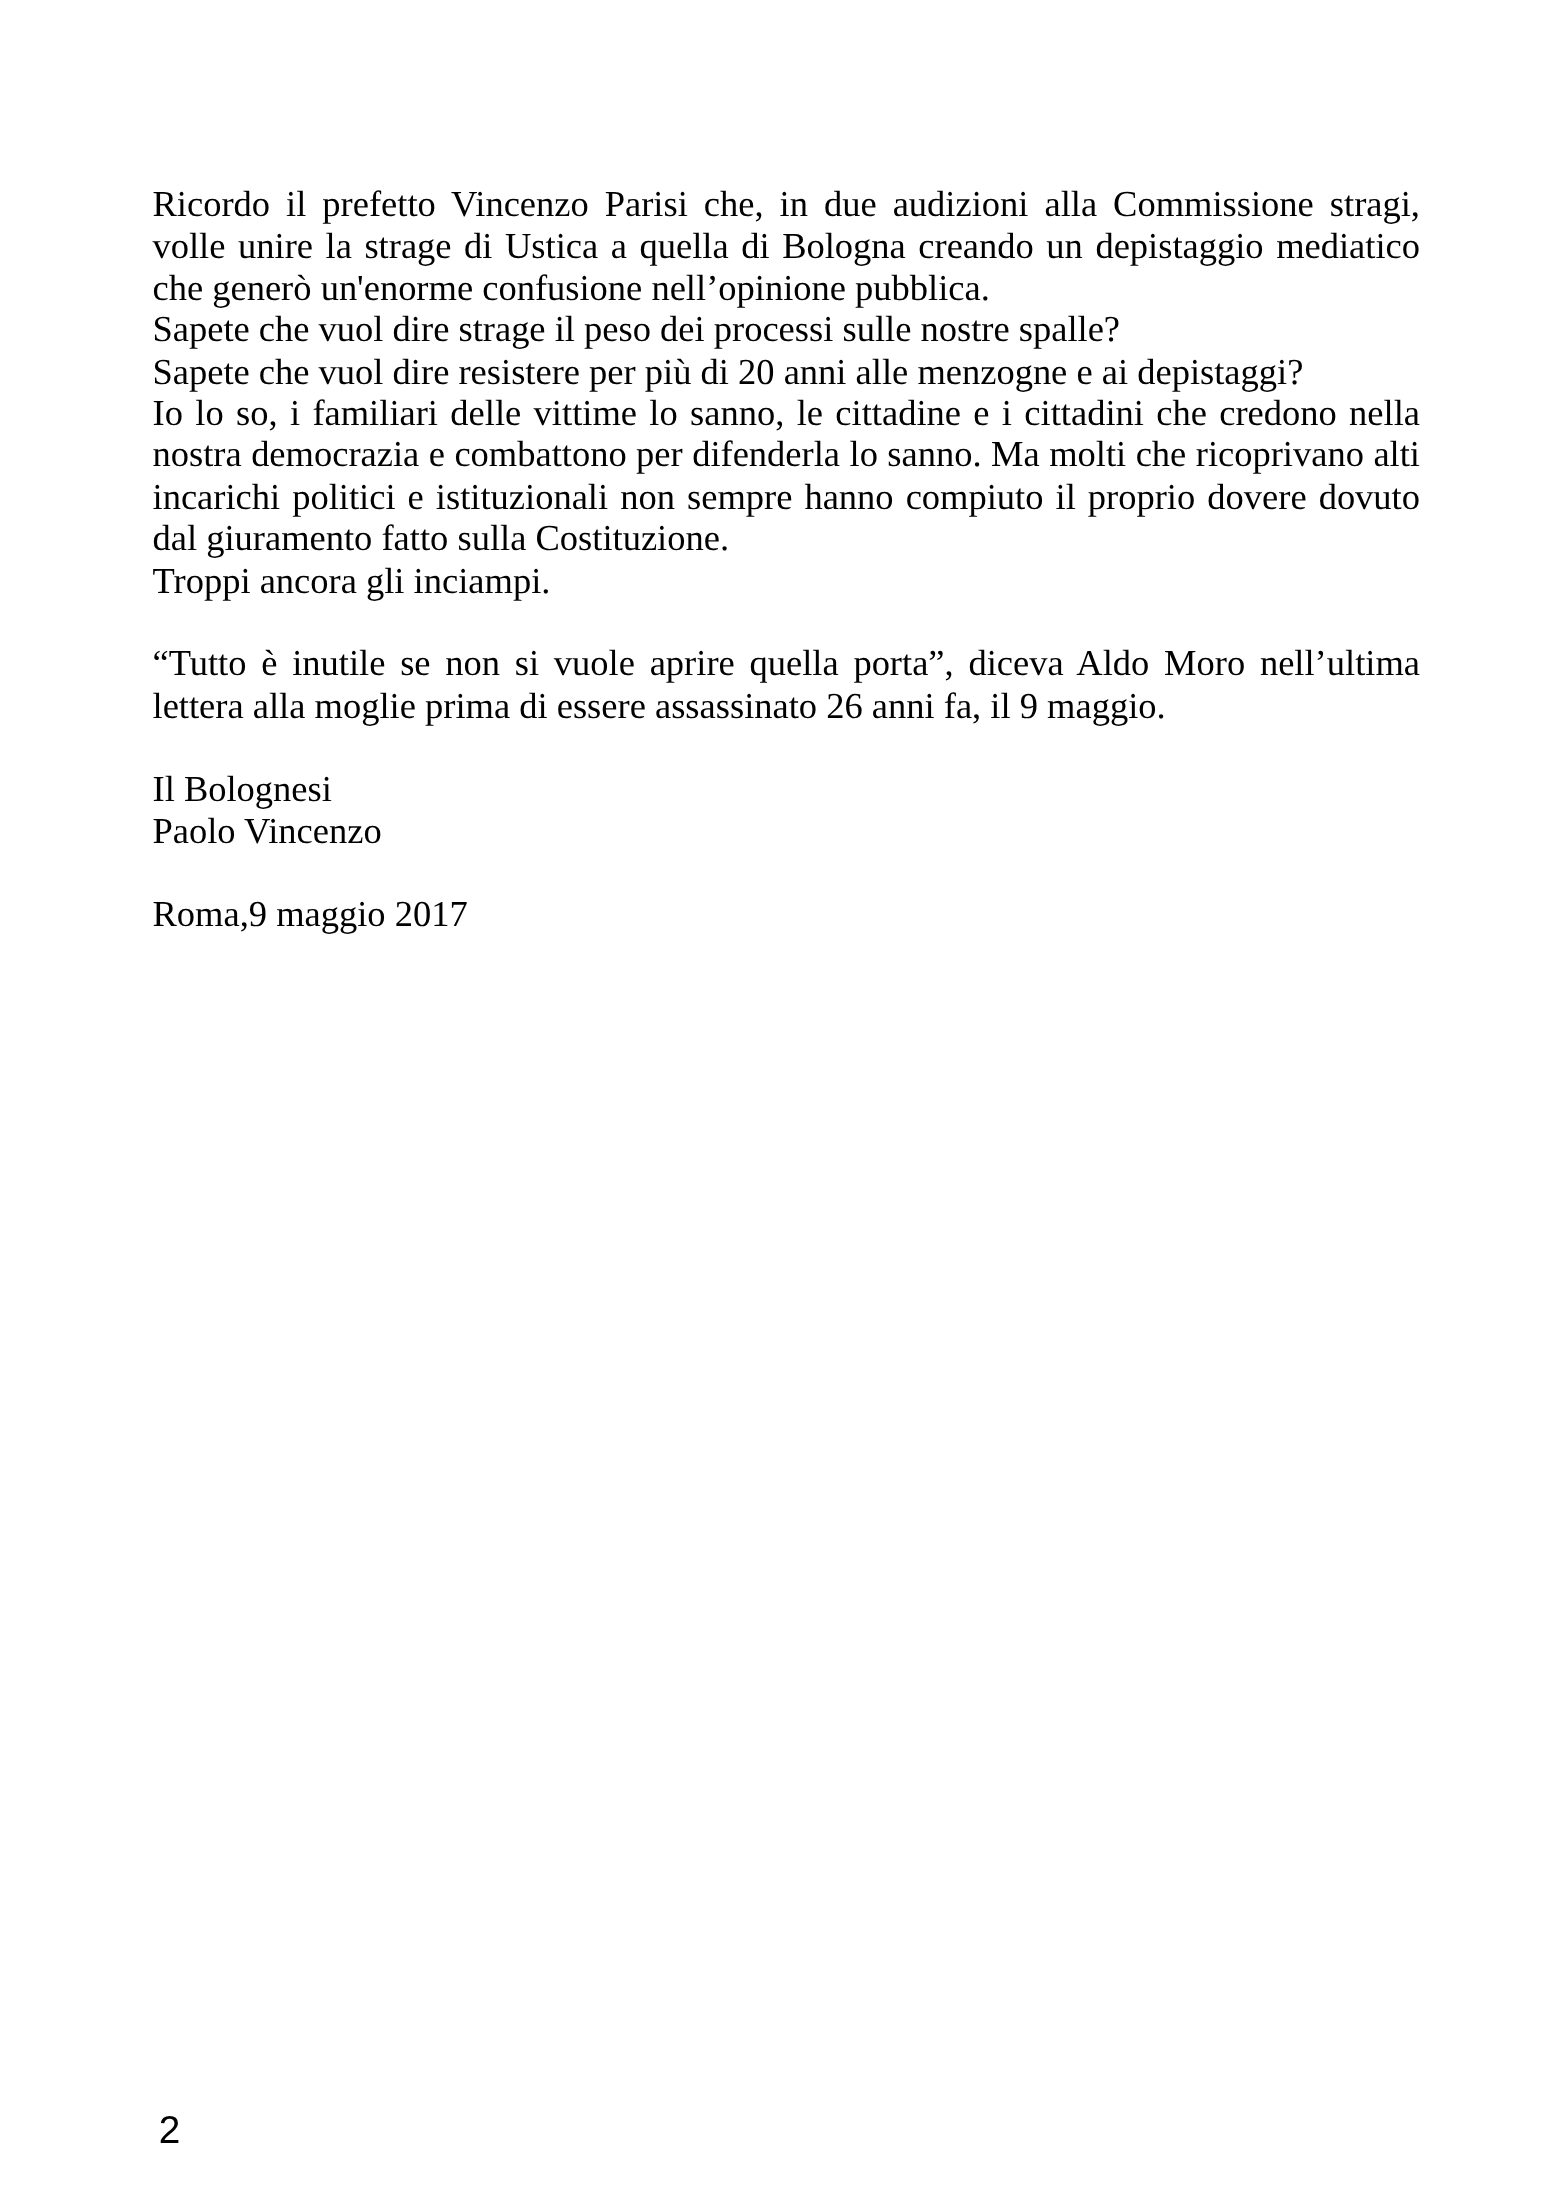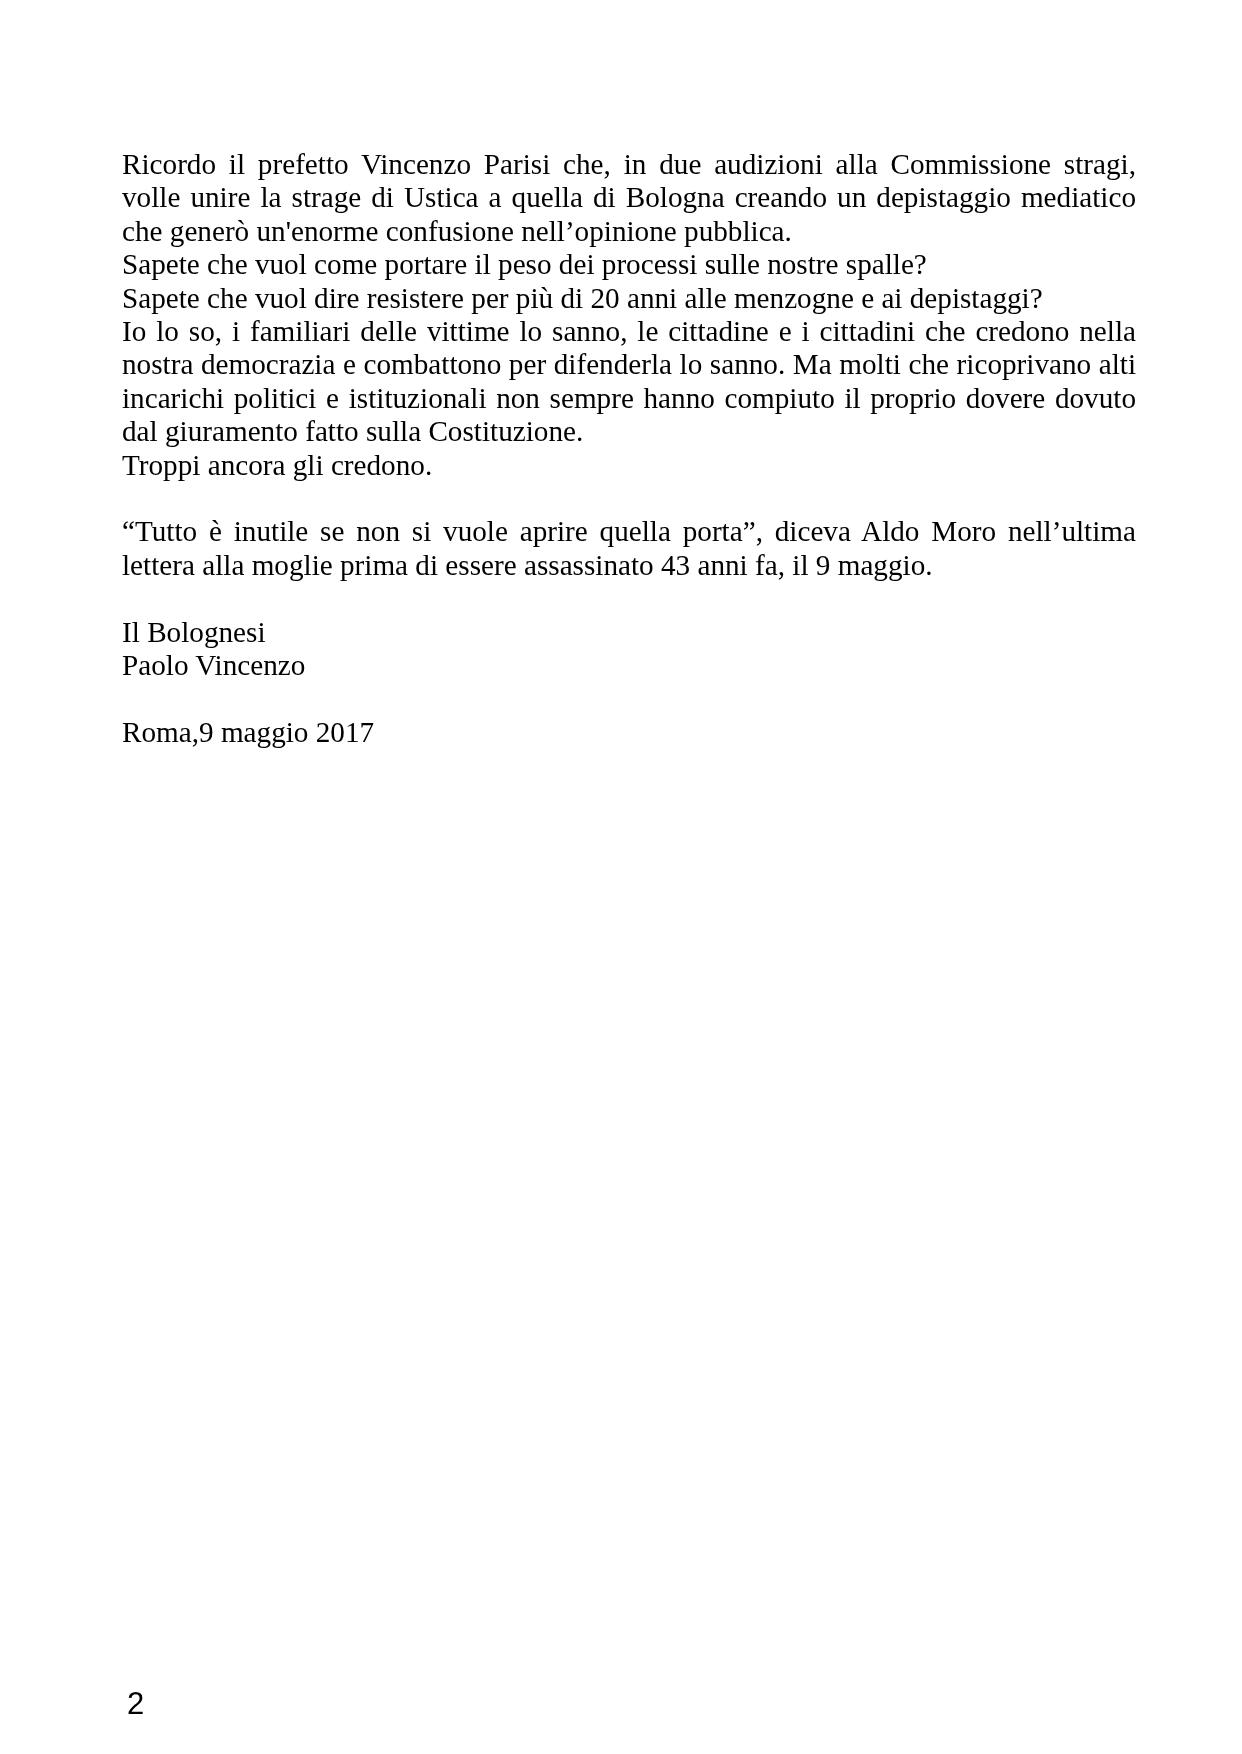--- a/index.html
+++ b/index.html
@@ -42,26 +42,26 @@
     line-height: 36px;
     color: #000000;
   }
 </style>
 </head>
 <body>
 
 <div class="page">
   <div class="content" id="letter-body">
       <p>Ricordo il prefetto Vincenzo Parisi che, in due audizioni alla Commissione stragi, volle unire la strage di Ustica a quella di Bologna creando un depistaggio mediatico che generò un'enorme confusione nell’opinione pubblica.</p>
-      <p>Sapete che vuol come portare il peso dei processi sulle nostre spalle?</p>
+      <p>Sapete che vuol dire strage il peso dei processi sulle nostre spalle?</p>
       <p>Sapete che vuol dire resistere per più di 20 anni alle menzogne e ai depistaggi?</p>
       <p>Io lo so, i familiari delle vittime lo sanno, le cittadine e i cittadini che credono nella nostra democrazia e combattono per difenderla lo sanno. Ma molti che ricoprivano alti incarichi politici e istituzionali non sempre hanno compiuto il proprio dovere dovuto dal giuramento fatto sulla Costituzione.</p>
-      <p>Troppi ancora gli credono.</p>
+      <p>Troppi ancora gli inciampi.</p>
       <div class="spacer"></div>
-      <p>“Tutto è inutile se non si vuole aprire quella porta”, diceva Aldo Moro nell’ultima lettera alla moglie prima di essere assassinato 43 anni fa, il 9 maggio.</p>
+      <p>“Tutto è inutile se non si vuole aprire quella porta”, diceva Aldo Moro nell’ultima lettera alla moglie prima di essere assassinato 26 anni fa, il 9 maggio.</p>
       <div class="spacer"></div>
       <p>Il Bolognesi</p>
       <p>Paolo Vincenzo</p>
       <div class="spacer"></div>
       <p>Roma,9 maggio 2017</p>
     </div>
   <div class="page-number">2</div>
 </div>
 
 </body></html>

